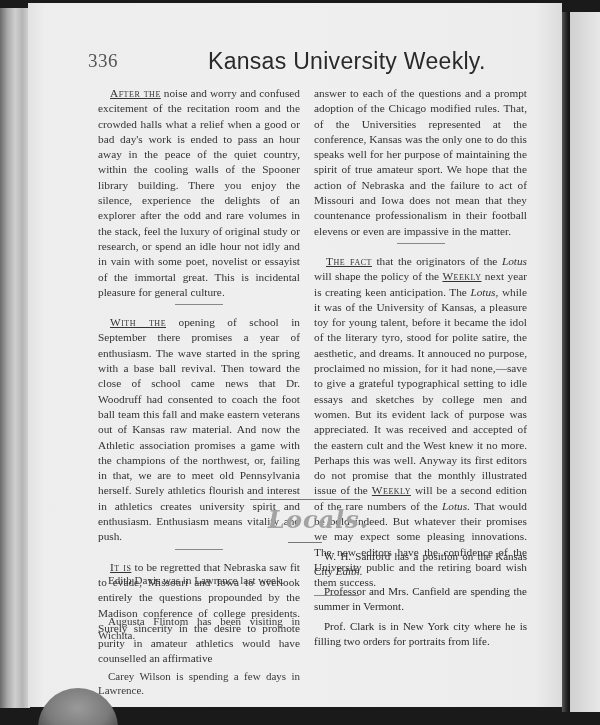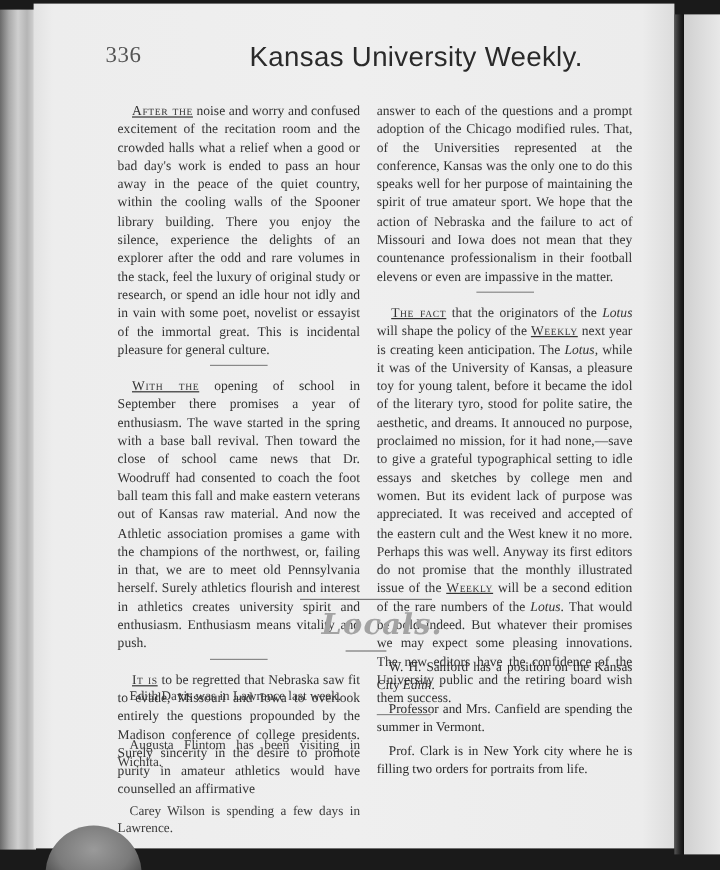--- a/index.html
+++ b/index.html
@@ -24,21 +24,21 @@
   .next-page {
     position: absolute; left: 570px; top: 12px; width: 30px; height: 700px;
     background: linear-gradient(90deg, #d0d0d0, #e8e8e8);
   }
   .thumb {
     position: absolute; left: 38px; top: 688px; width: 80px; height: 50px;
     border-radius: 40px 40px 0 0;
     background: radial-gradient(ellipse at 50% 40%, #9a9a9a 0%, #7a7a7a 55%, #3a3a3a 100%);
   }
   .header {
-    position: absolute; left: 88px; top: 34px; width: 440px; height: 30px;
+    position: absolute; left: 88px; top: 48px; width: 440px; height: 30px;
   }
   .page-number {
     position: absolute; left: 0; top: 2px; font-size: 19px; color: #555;
     letter-spacing: 0.5px;
   }
   .running-title {
     position: absolute; left: 120px; top: 0; font-size: 23px; color: #2a2a2a;
     font-family: "Liberation Sans", "DejaVu Sans", sans-serif; letter-spacing: 0.3px;
   }
   .col {

